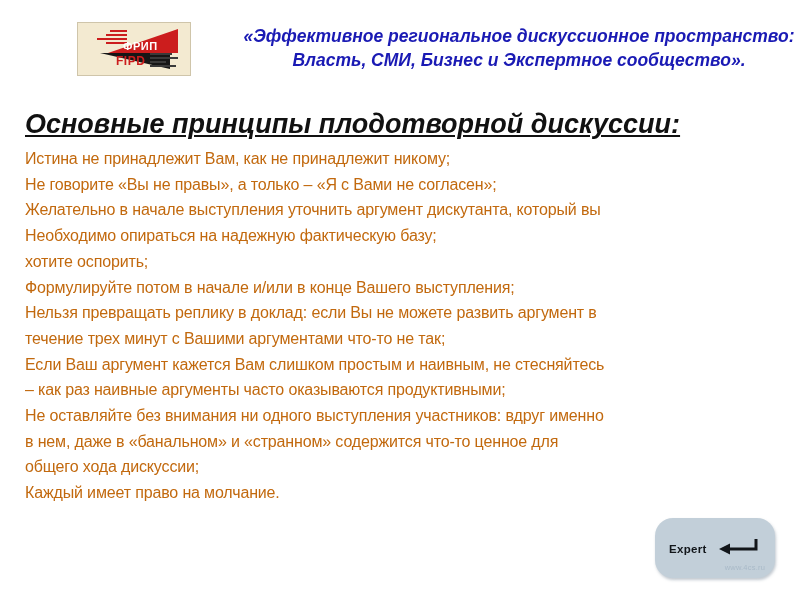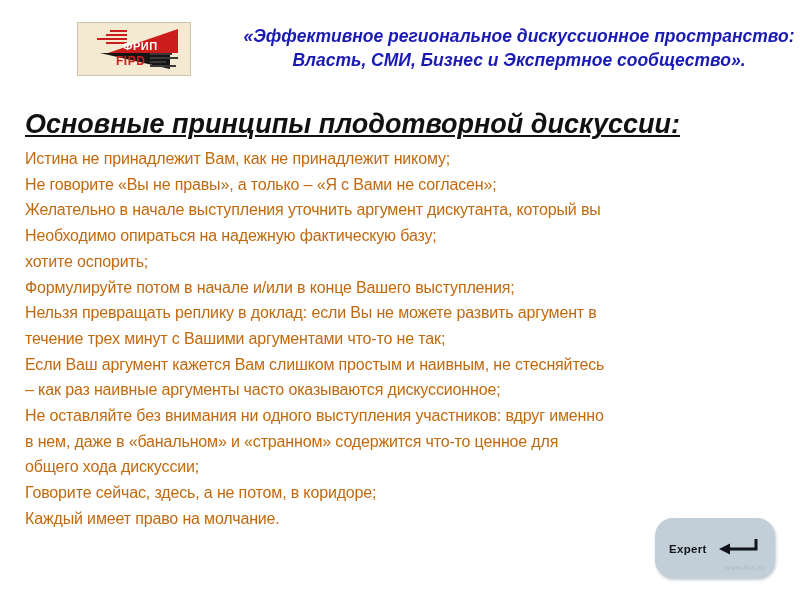--- a/index.html
+++ b/index.html
@@ -182,25 +182,24 @@
   <div id="body-text">
     <div class="body-line">Истина не принадлежит Вам, как не принадлежит никому;</div>
     <div class="body-line">Не говорите «Вы не правы», а только – «Я с Вами не согласен»;</div>
     <div class="body-line">Желательно в начале выступления уточнить аргумент дискутанта, который вы</div>
     <div class="body-line">Необходимо опираться на надежную фактическую базу;</div>
     <div class="body-line">хотите оспорить;</div>
     <div class="body-line">Формулируйте потом в начале и/или в конце Вашего выступления;</div>
     <div class="body-line">Нельзя превращать реплику в доклад: если Вы не можете развить аргумент в</div>
     <div class="body-line">течение трех минут с Вашими аргументами что-то не так;</div>
     <div class="body-line">Если Ваш аргумент кажется Вам слишком простым и наивным, не стесняйтесь</div>
-    <div class="body-line">– как раз наивные аргументы часто оказываются дискуссионное;</div>
+    <div class="body-line">– как раз наивные аргументы часто оказываются продуктивными;</div>
     <div class="body-line">Не оставляйте без внимания ни одного выступления участников: вдруг именно</div>
     <div class="body-line">в нем, даже в «банальном» и «странном» содержится что-то ценное для</div>
     <div class="body-line">общего хода дискуссии;</div>
-    <div class="body-line">Говорите сейчас, здесь, а не потом, в коридоре;</div>
     <div class="body-line">Каждый имеет право на молчание.</div>
   </div>
 
   <div id="expert-badge">
     <div id="expert-row">
       <span id="expert-label">Expert</span>
       <span id="expert-arrow">
         <svg width="44" height="20" viewBox="0 0 44 20" xmlns="http://www.w3.org/2000/svg">
           <path d="M40 2 L40 12 L12 12" stroke="#12161a" stroke-width="3" fill="none"></path>
           <polygon points="3,12 14,6.5 14,17.5" fill="#12161a"></polygon>

